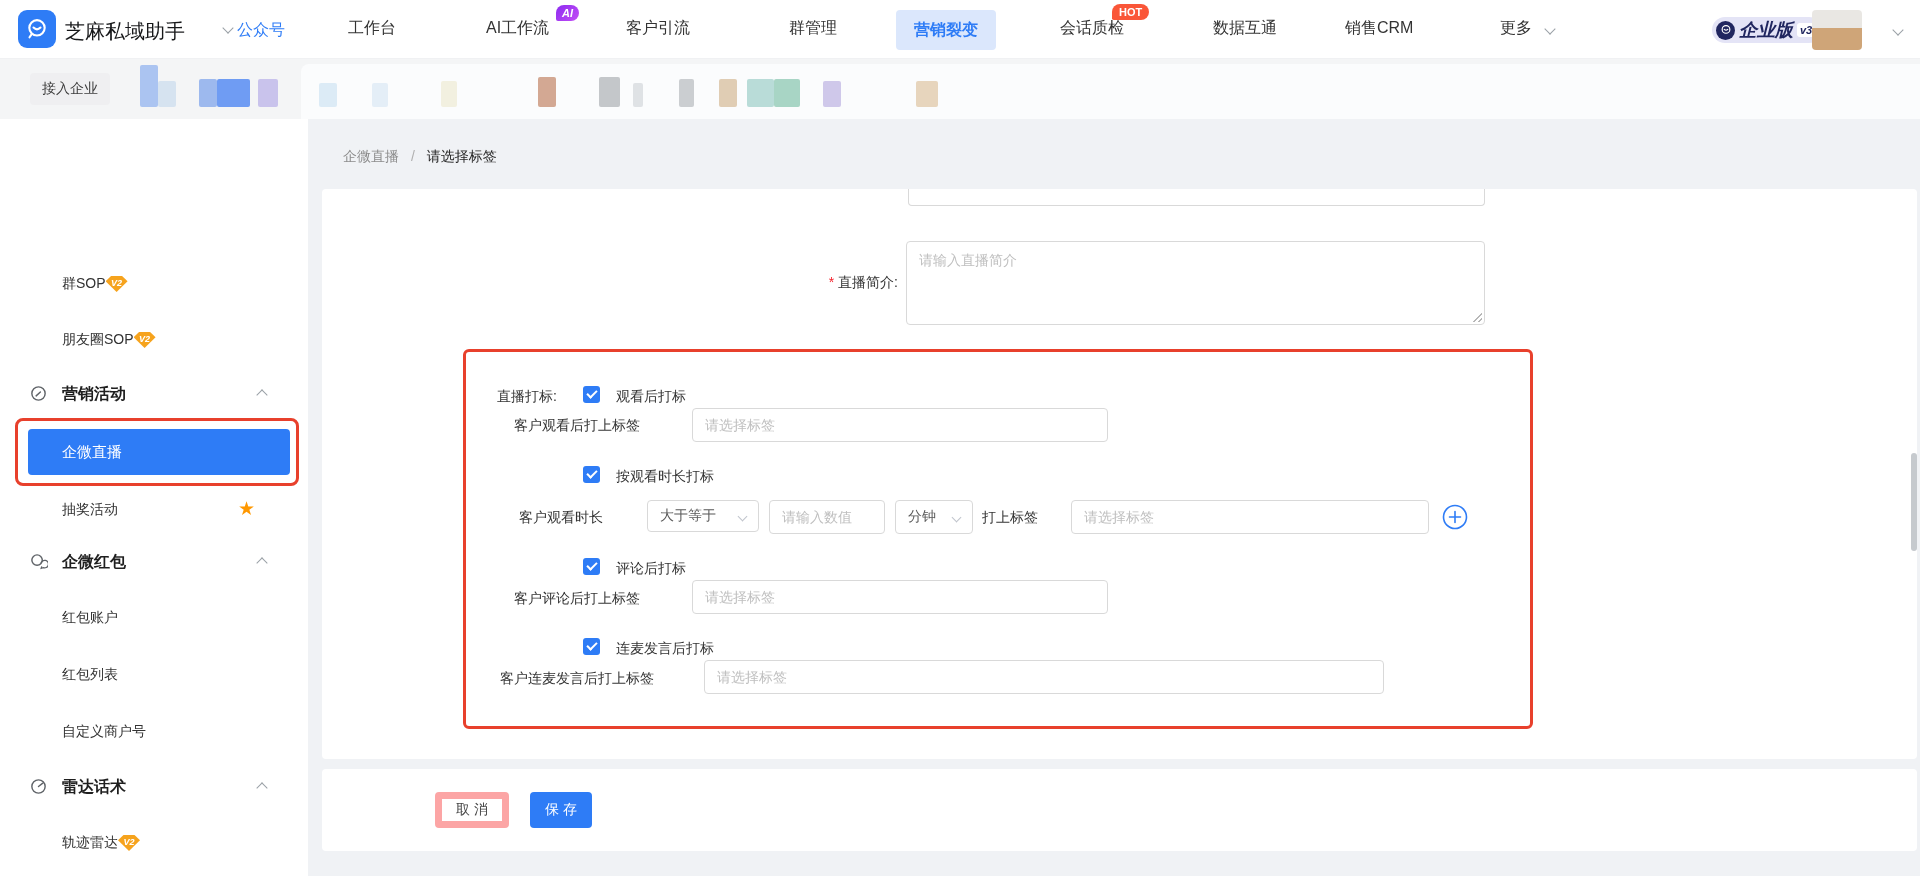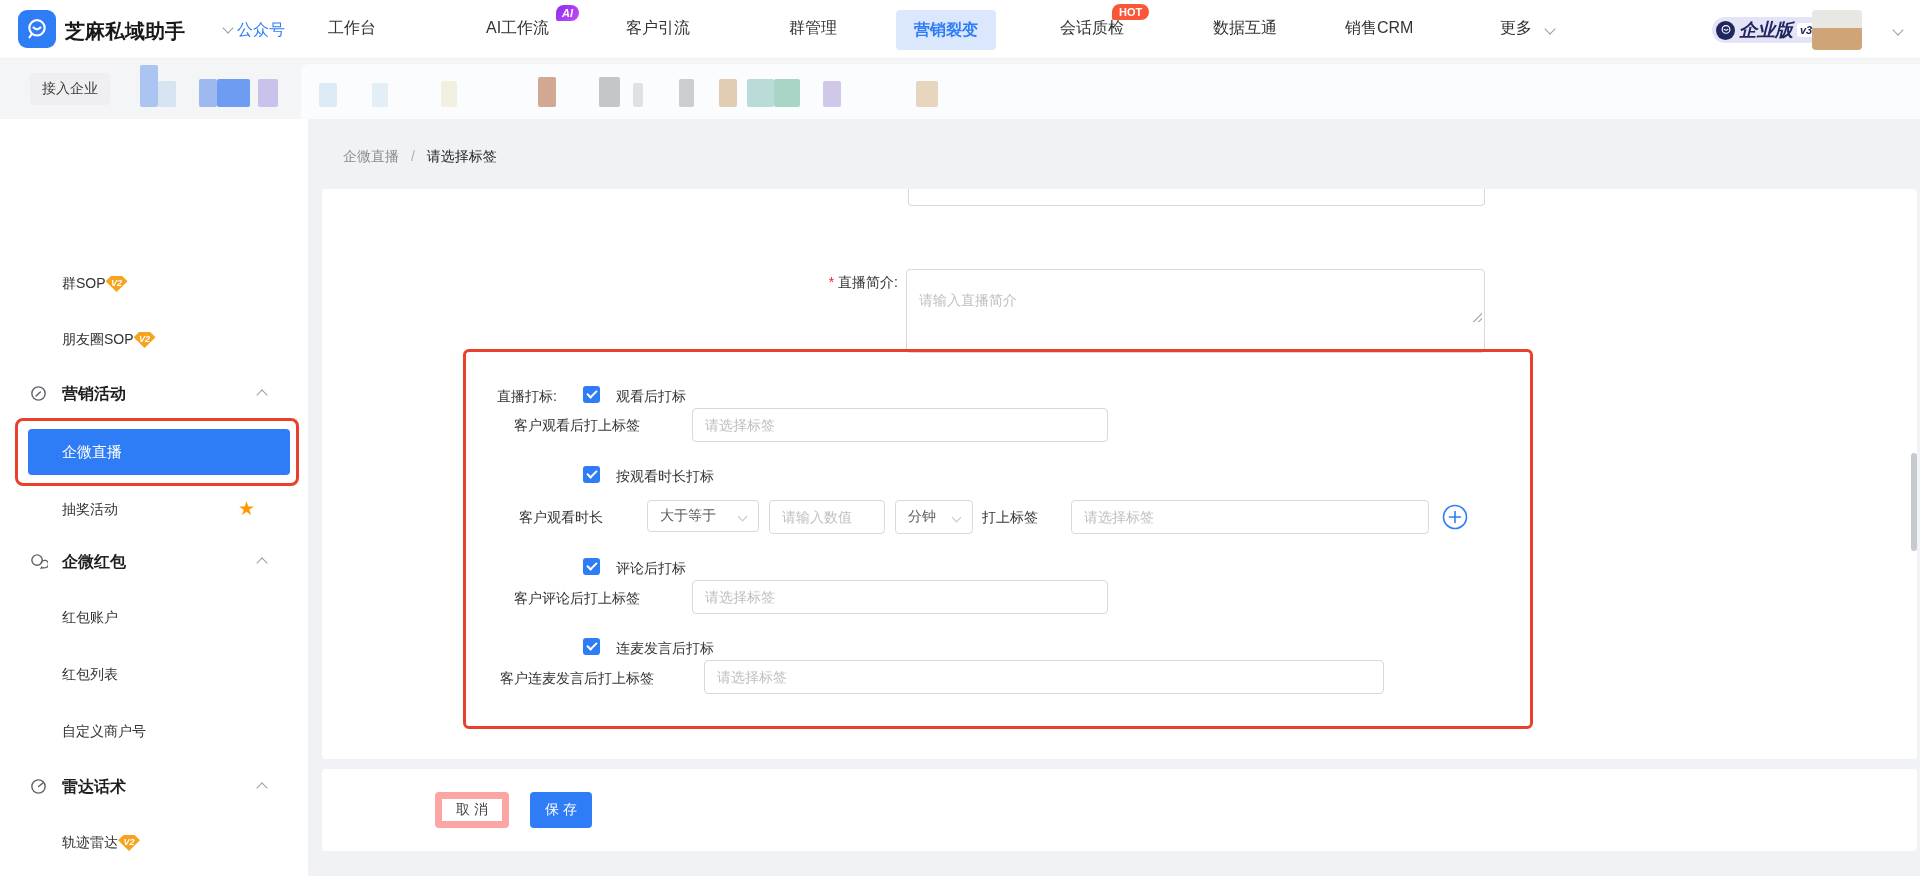--- a/index.html
+++ b/index.html
@@ -3,21 +3,21 @@
 <meta charset="utf-8">
 <style>
   * { margin:0; padding:0; box-sizing:border-box; }
   body { font-family:"Liberation Sans","DejaVu Sans",sans-serif; background:#fff; }
   #stage { position:relative; width:1920px; height:876px; overflow:hidden; background:#fff; }
   .abs { position:absolute; }
 
   
   #topnav { left:0; top:0; width:1920px; height:59px; background:#fff; border-bottom:1px solid #f0f1f3; z-index:30; }
   .logo-sq { left:18px; top:10px; width:38px; height:38px; border-radius:9px; background:#2e7cf6; display:flex; align-items:center; justify-content:center; }
-  .brand { left:65px; top:18px; font-size:20px; font-weight:700; color:#17181a; }
+  .brand { left:65px; top:18px; font-size:20px; font-weight:400; color:#17181a; }
   .chev { display:inline-block; width:8px; height:8px; border-right:1.5px solid #9aa0a6; border-bottom:1.5px solid #9aa0a6; transform:rotate(45deg); }
   .chev-up { transform:rotate(-135deg); }
   .brand-chev { left:224px; top:24px; }
   .channel { left:237px; top:20px; font-size:16px; color:#2e7cf6; }
   .navitem { top:18px; font-size:16px; color:#333; white-space:nowrap; cursor:default; }
   .navitem.active { top:10px; height:40px; line-height:40px; padding:0 18px; background:#dbe7fc; border-radius:4px; color:#2e7cf6; font-weight:700; }
   .badge-ai { left:556px; top:5px; padding:2px 6px; font-size:11px; font-weight:700; color:#fff;
       background:linear-gradient(135deg,#8c2bf0,#c44ef5); border-radius:8px 8px 8px 2px; font-style:italic; }
   .badge-hot { left:1112px; top:4px; padding:2px 7px; font-size:11px; font-weight:700; color:#fff;
       background:#fa5638; border-radius:9px 9px 9px 2px; }
@@ -60,21 +60,21 @@
   .fld { position:absolute; background:#fff; border:1px solid #d9d9d9; border-radius:4px; font-size:14px; color:#555;
       padding:0 12px; font-family:inherit; }
   input.fld::placeholder, textarea.fld::placeholder { color:#bfbfbf; }
   .lbl { position:absolute; font-size:14px; color:#333; height:20px; line-height:20px; white-space:nowrap; }
   .sel { display:flex; align-items:center; justify-content:space-between; color:#595959; }
   .sel .chev { width:7px; height:7px; border-color:#c0c4cc; margin-left:6px; flex:none; }
   .cbox { position:absolute; width:17px; height:17px; background:#2e7cf6; border-radius:3px; }
   .cbox::after { content:""; position:absolute; left:3.5px; top:4px; width:8px; height:4px;
       border-left:2px solid #fff; border-bottom:2px solid #fff; transform:rotate(-45deg); }
   .req { color:#f5222d; margin-right:4px; }
-  #intro-area { resize:none; padding:22px 12px;margin-top:28px; }
+  #intro-area { resize:none; padding:10px 12px; }
   .grip { position:absolute; left:1147px; top:311px; width:11px; height:11px; pointer-events:none;
       background:repeating-linear-gradient(135deg,transparent 0 2px,#b7b7b7 2px 3.5px);
       clip-path:polygon(100% 0,100% 100%,0 100%); }
   .plus-circle { position:absolute; left:1442px; top:504px; width:26px; height:26px; cursor:pointer; }
   #scroll-thumb { left:1911px; top:453px; width:6px; height:98px; background:#c6cace; border-radius:3px; }
   .collapse-caret { left:258px; top:658px; }
 </style>
 </head>
 <body>
 
@@ -85,21 +85,21 @@
       <svg width="28" height="28" viewBox="0 0 24 24" fill="none">
         <circle cx="12" cy="11" r="6.6" stroke="#fff" stroke-width="1.8"></circle>
         <path d="M9 10.8 q3 3 6 0" stroke="#fff" stroke-width="1.8" stroke-linecap="round"></path>
         <path d="M7.3 16.6 L5.6 19.1" stroke="#fff" stroke-width="1.8" stroke-linecap="round"></path>
       </svg>
     </div>
     <div class="abs brand">芝麻私域助手</div>
     <span class="abs chev brand-chev"></span>
     <div class="abs channel">公众号</div>
 
-    <div class="abs navitem" style="left:328px">工作台</div>
+    <div class="abs navitem" style="left:348px">工作台</div>
     <div class="abs navitem" style="left:486px">AI工作流</div>
     <div class="abs badge-ai">AI</div>
     <div class="abs navitem" style="left:626px">客户引流</div>
     <div class="abs navitem" style="left:789px">群管理</div>
     <div class="abs navitem active" style="left:896px">营销裂变</div>
     <div class="abs navitem" style="left:1060px">会话质检</div>
     <div class="abs badge-hot">HOT</div>
     <div class="abs navitem" style="left:1213px">数据互通</div>
     <div class="abs navitem" style="left:1345px">销售CRM</div>
     <div class="abs navitem" style="left:1500px">更多</div>

